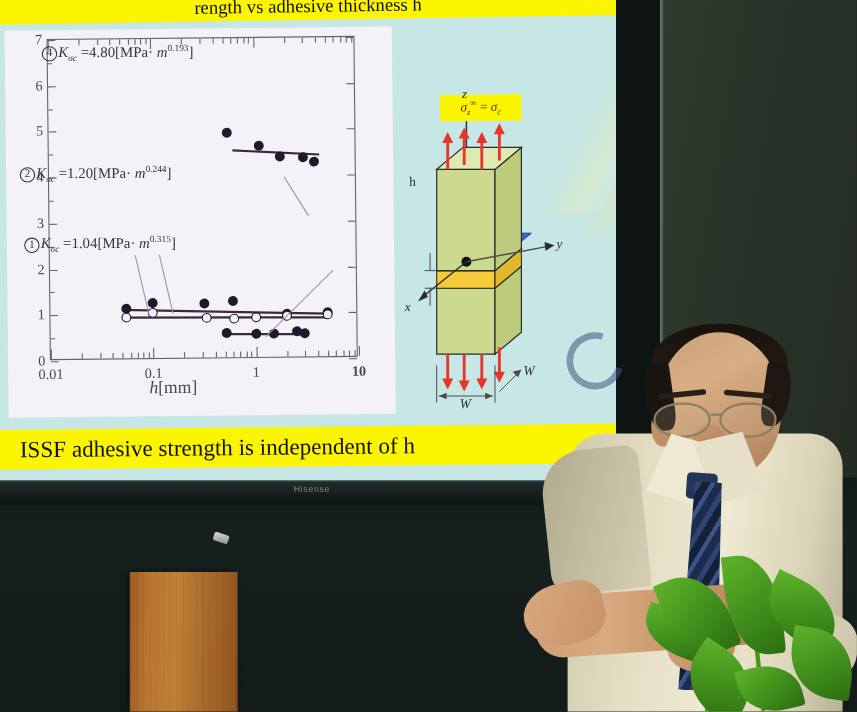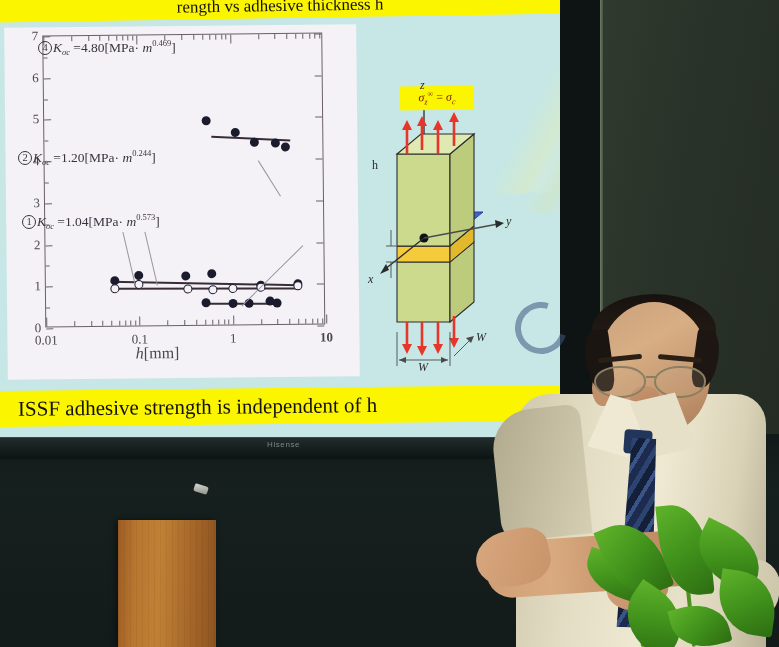--- a/index.html
+++ b/index.html
@@ -437,23 +437,23 @@
               <div class="leader" style="left: 90px; top: 250px; height: 55.3173px; transform: rotate(-192.529deg);"></div>
               <div class="leader" style="left: 112px; top: 250px; height: 55.3173px; transform: rotate(-192.529deg);"></div>
               <div class="leader" style="left: 236px; top: 162px; height: 42.19px; transform: rotate(-211.43deg);"></div>
               <div class="leader" style="left: 196px; top: 272px; height: 86.2786px; transform: rotate(-134.061deg);"></div>
             </div>
           <div class="xaxis-title">
             <i>h</i><span class="nonital">[mm]</span>
           </div>
         </div>
 
-        <div class="eq" id="eq4" style="left:38px; top:38px;"><span class="circnum">4</span><i>K</i><sub>σc</sub> =4.80[MPa· <i>m</i><sup>0.469</sup>]</div>
+        <div class="eq" id="eq4" style="left:38px; top:38px;"><span class="circnum">4</span><i>K</i><sub>σc</sub> =4.80[MPa· <i>m</i><sup>0.193</sup>]</div>
         <div class="eq" id="eq2" style="left:18px; top:148px;"><span class="circnum">2</span><i>K</i><sub>σc</sub> =1.20[MPa· <i>m</i><sup>0.244</sup>]</div>
-        <div class="eq" id="eq1" style="left:22px; top:212px;"><span class="circnum">1</span><i>K</i><sub>σc</sub> =1.04[MPa· <i>m</i><sup>0.573</sup>]</div>
+        <div class="eq" id="eq1" style="left:22px; top:212px;"><span class="circnum">1</span><i>K</i><sub>σc</sub> =1.04[MPa· <i>m</i><sup>0.315</sup>]</div>
 
         <div class="diagram">
           <div class="sigma-box">
             <span>
               <i>σ</i><sub>z</sub><sup>∞</sup>&nbsp;=&nbsp;<i>σ</i><sub>c</sub>
             </span>
           </div>
           <svg width="196" height="352" viewBox="0 0 196 352">
 
             <line x1="62" y1="140" x2="62" y2="76" stroke="#2b2b2b" stroke-width="1.3"></line>

